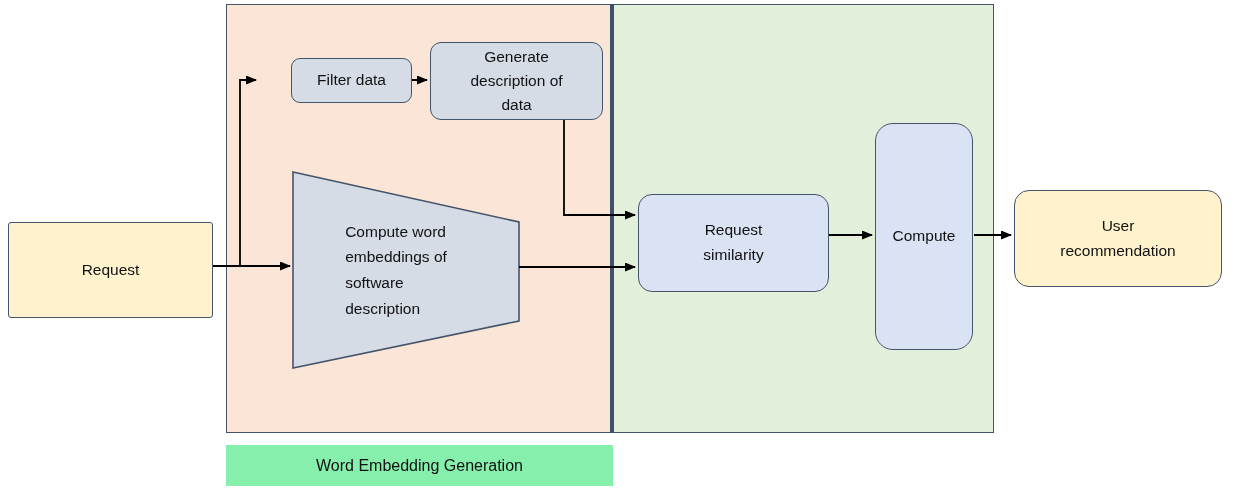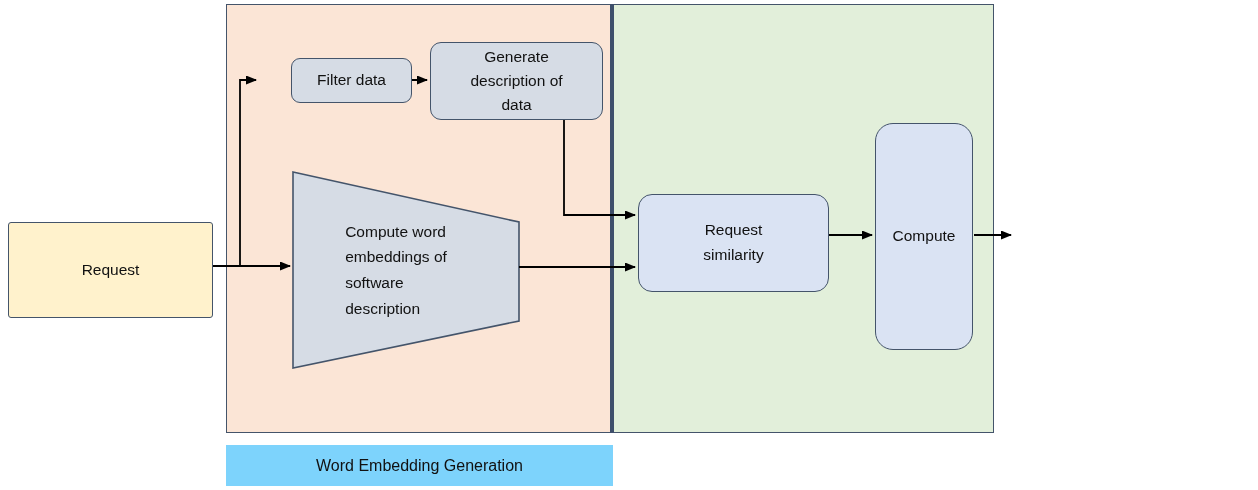--- a/index.html
+++ b/index.html
@@ -46,21 +46,21 @@
   #trapezoid-label{
     position:absolute;left:296px;top:190px;width:200px;height:160px;
     display:flex;align-items:center;justify-content:center;text-align:left;
     font-size:15.5px;line-height:1.65;white-space:pre-line;z-index:4;
   }
   .stage-strip{
     position:absolute;top:445px;height:41px;
     display:flex;align-items:center;justify-content:center;
     font-size:16px;z-index:1;
   }
-  #strip-word-embedding{left:226px;width:387px;background:#7dd3fc;}
+  #strip-word-embedding{left:226px;width:387px;background:#86efac;}
   #strip-recommendation{left:613px;width:377px;background:#E2EFDA;}
 </style>
 </head>
 <body>
 
 <div id="canvas">
 
   <div class="region" id="region-word-embedding"></div>
   <div class="region" id="region-recommendation"></div>
   <div id="stage-separator"></div>
@@ -96,17 +96,19 @@
   <div id="trapezoid-label">Compute word
 embeddings of
 software
 description</div>
 
   <div class="node" id="node-compute-similarity">Request
 similarity</div>
 
   <div class="node" id="node-ranker">Compute</div>
 
+  <div class="node" id="node-user-recommendation">User
+recommendation</div>
 
   <div class="stage-strip" id="strip-word-embedding">Word Embedding Generation</div>
 
 
 </div>
 
 </body></html>

